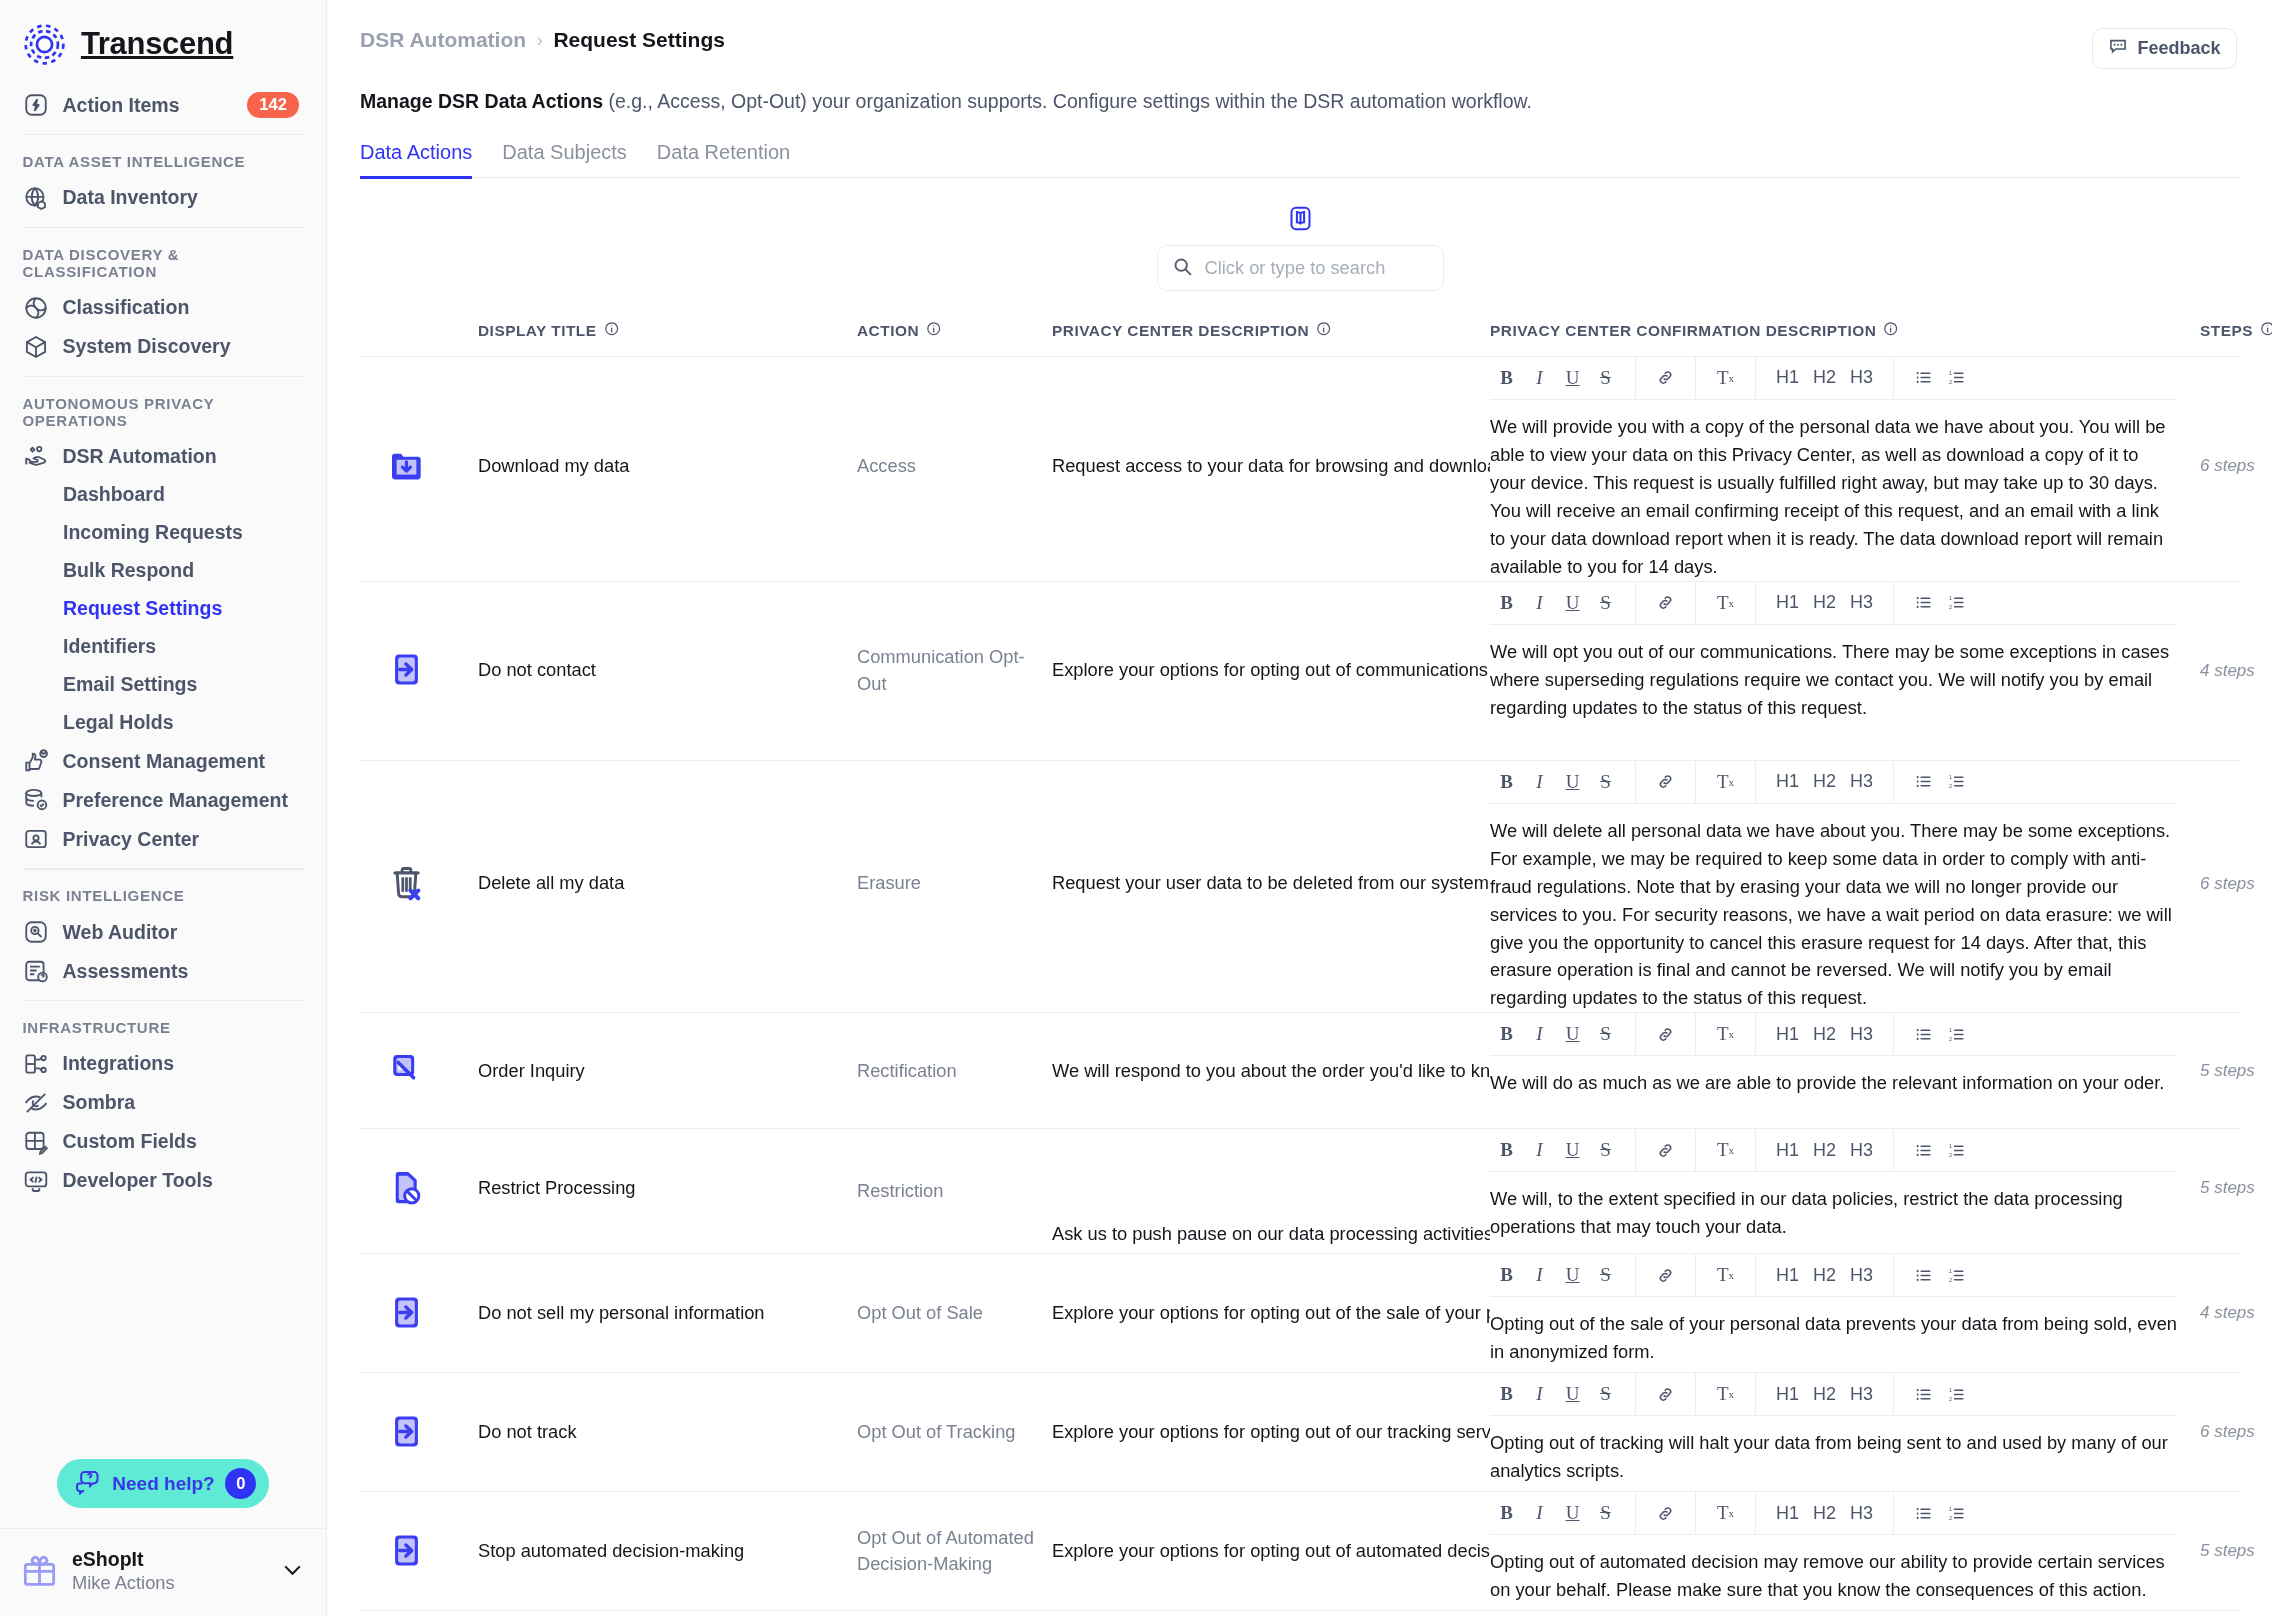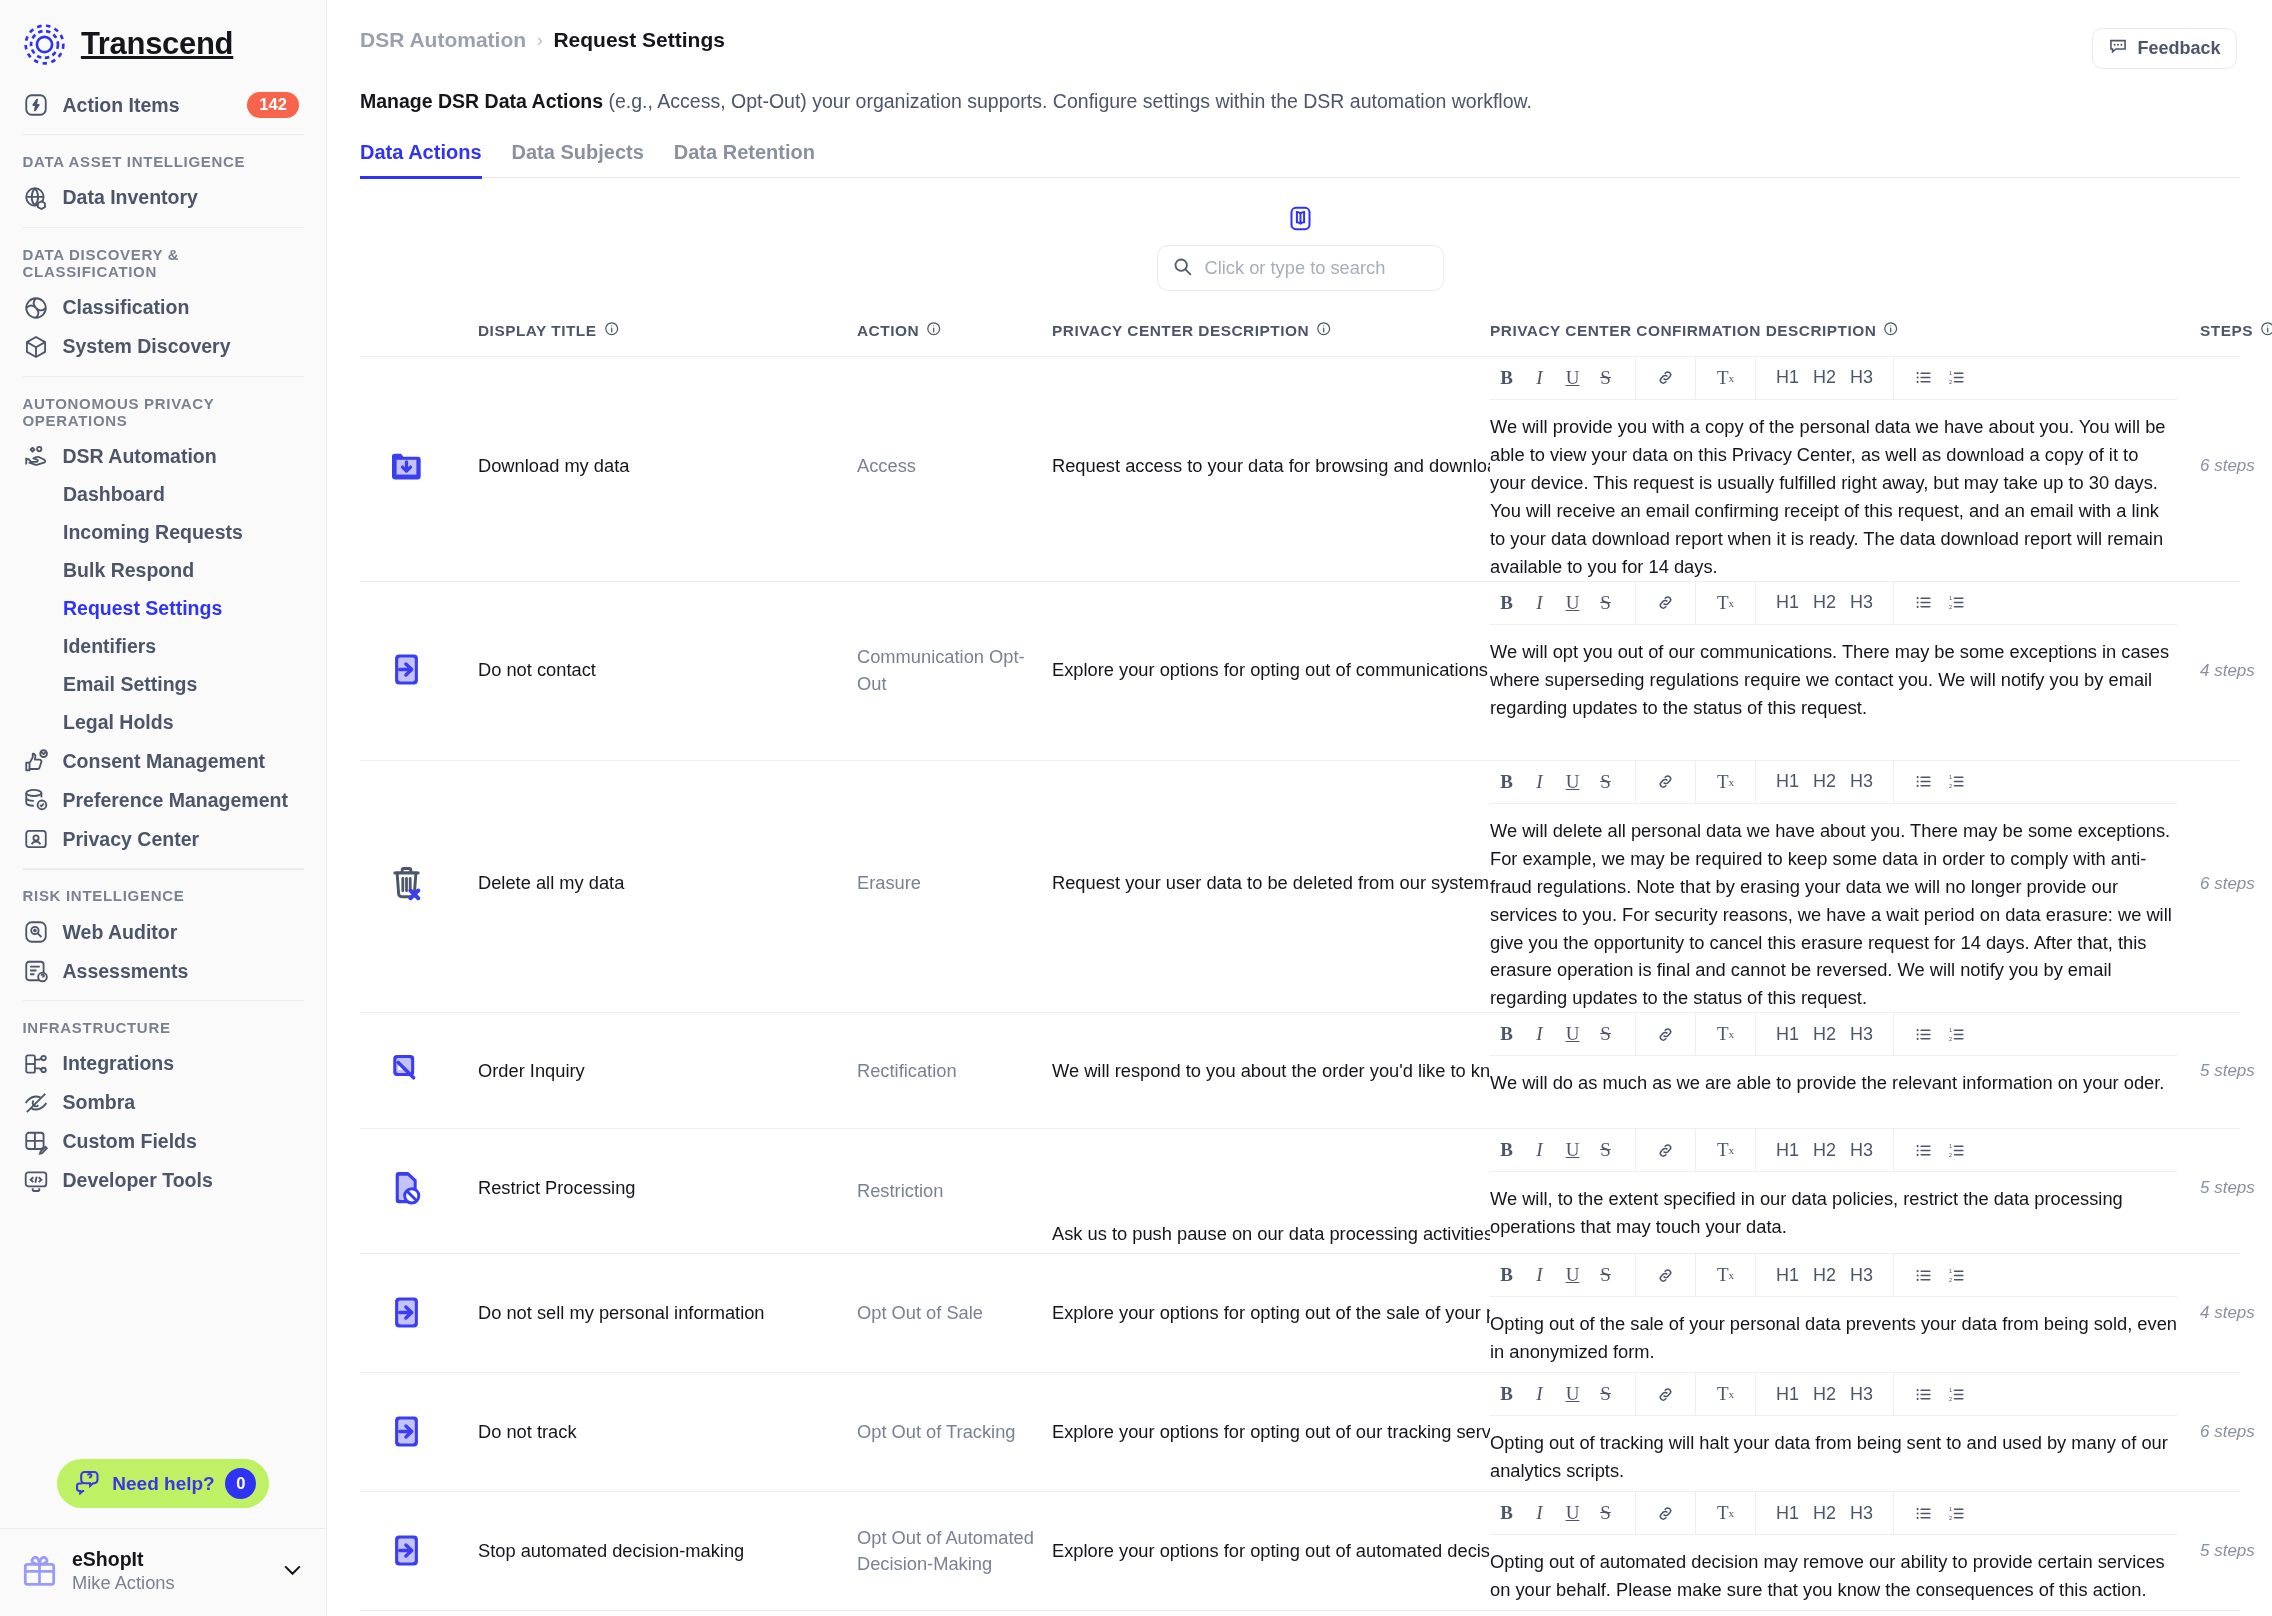--- a/index.html
+++ b/index.html
@@ -46,21 +46,21 @@
   .sb-divider { height: 1.2px; background: #ececef; margin: 9.5px 22.5px 9.5px 22.5px; }
   .sb-section {
     font-size: 15px; font-weight: 700; letter-spacing: 0.7px;
     color: #7a8191; text-transform: uppercase;
     padding: 8.3px 22.5px 8.3px 22.5px;
   }
 
   .sb-help-wrap { padding: 15.4px 0 20px 0; display:flex; justify-content:center; }
   .sb-help {
     display: inline-flex; align-items: center; gap: 10.7px;
-    background: #bef264; color: #3a36e8; border: none;
+    background: #5eead4; color: #3a36e8; border: none;
     border-radius: 36px; padding: 8.3px 13px 8.3px 18px;
     font-size: 19px; font-weight: 600; cursor: pointer;
     font-family: "Liberation Sans", sans-serif;
   }
   .sb-help .cnt {
     background: #2f33f5; color: #fff; border-radius: 50%;
     width: 31px; height: 31px; display:flex; align-items:center; justify-content:center;
     font-size: 16.6px; font-weight: 700;
   }
   .sb-footer {
@@ -89,21 +89,21 @@
   .subtitle {
     padding: 18px 36px 0 33px; font-size: 19.5px; line-height: 1.45; color: #4c5569;
   }
   .subtitle b { color: #15151c; font-weight: 700; }
   .tabs {
     display: flex; gap: 30px; padding: 26px 33px 0 33px;
     border-bottom: 1.2px solid #e9eaee; margin: 0 33px 0 33px;
     padding-left: 0; padding-right: 0;
   }
   .tab {
-    font-size: 20px; font-weight: 700; color: #8a909d;
+    font-size: 20px; font-weight: 400; color: #8a909d;
     padding: 0 0 12px 0; cursor: pointer; border-bottom: 3.6px solid transparent;
     margin-bottom: -2.4px;
   }
   .tab.active { color: #2f33f5; border-bottom-color: #2f33f5; }
 
   .searchrow { display: flex; align-items: center; gap: 13px; padding: 27px 33px 0 33px; flex-direction: column; }
   .guide-btn {
     width: 27px; height: 27px; border: none; background: none; cursor: pointer;
     display:flex; align-items:center; justify-content:center; flex:none;
   }

